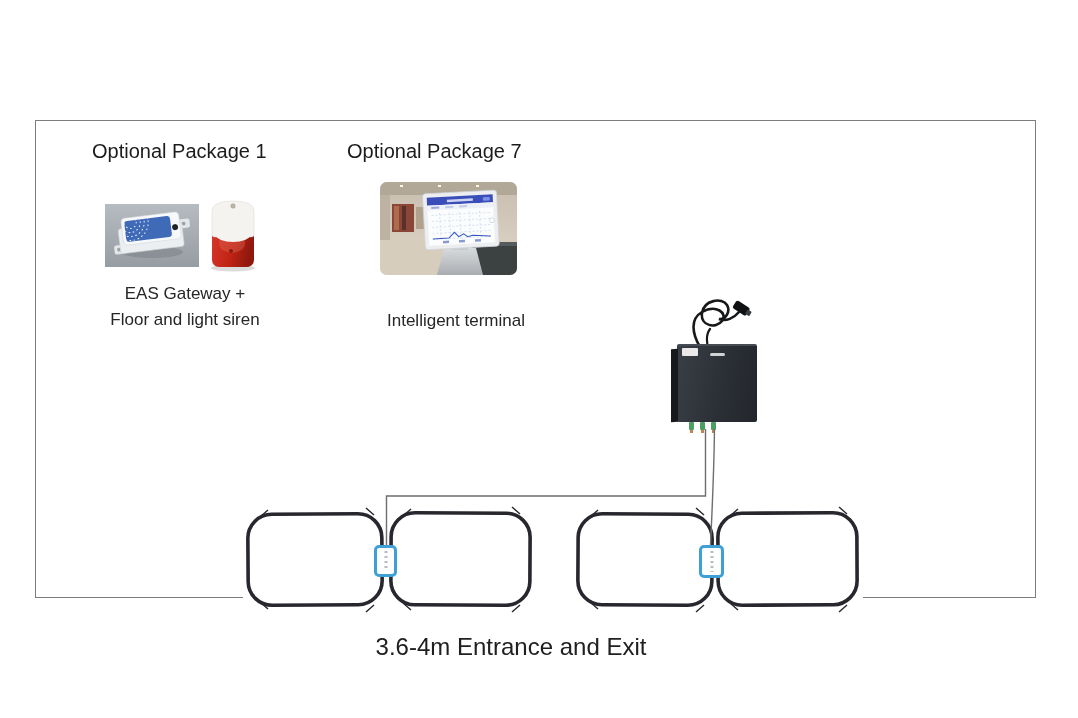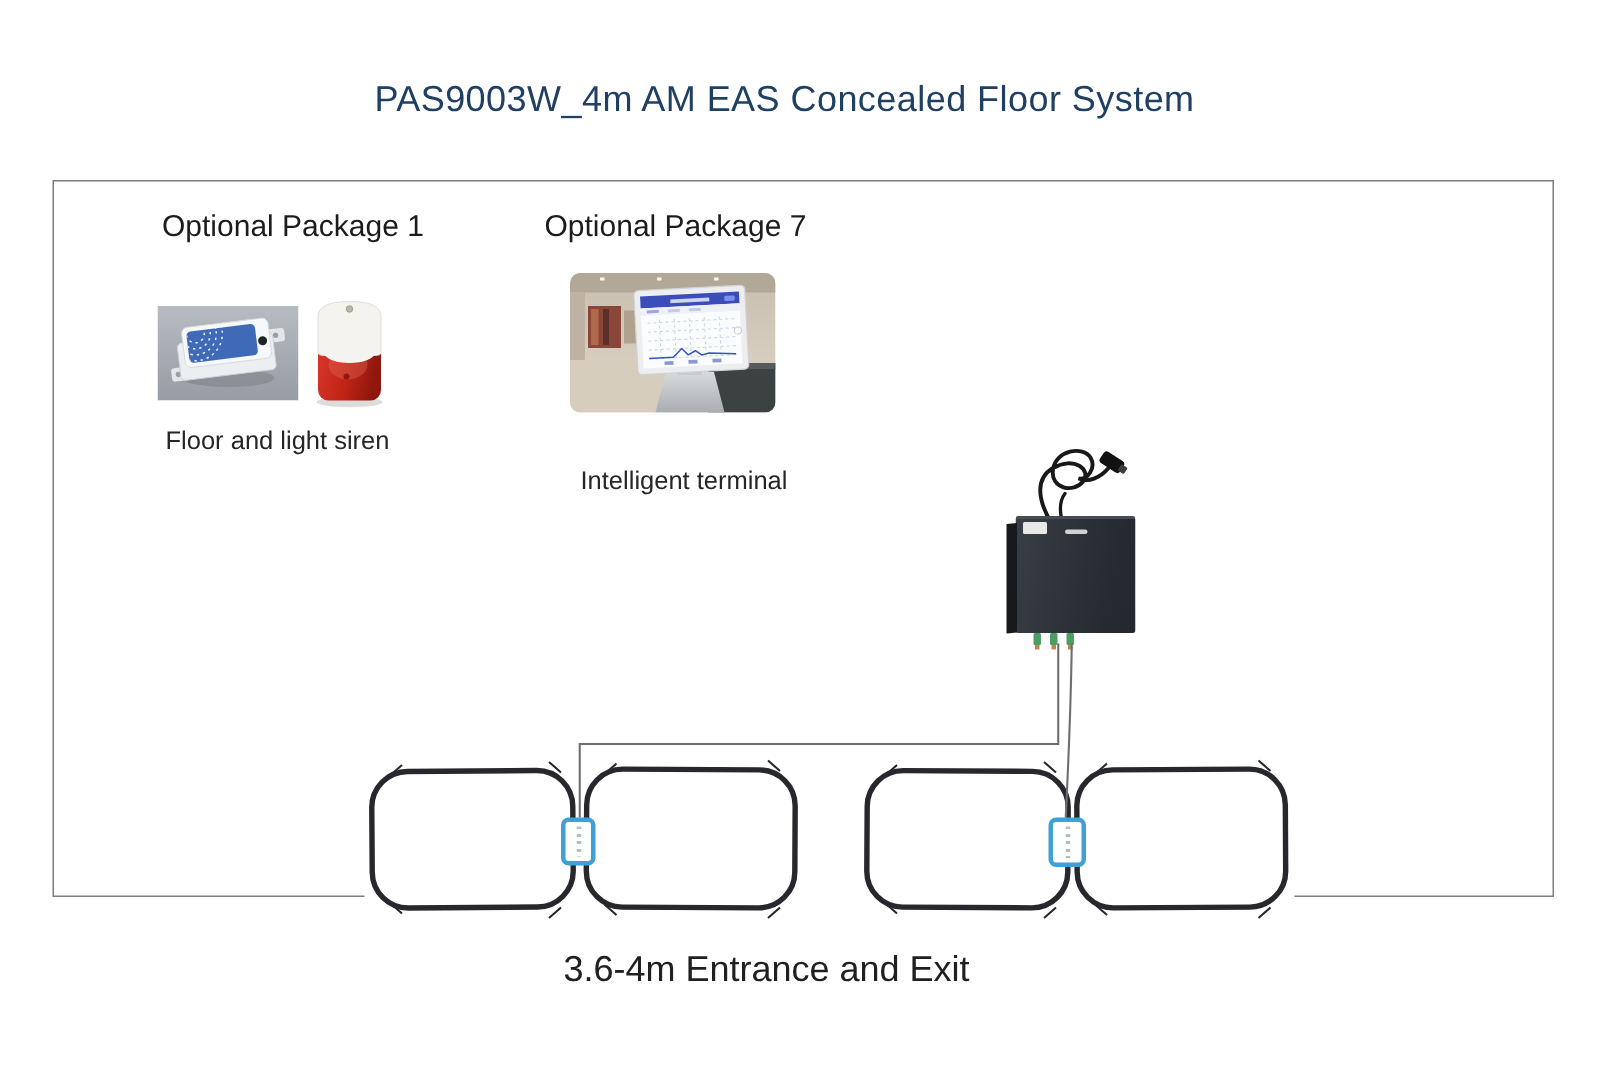--- a/index.html
+++ b/index.html
@@ -6,21 +6,21 @@
   .canvas{position:relative;width:1078px;height:718px;background:#ffffff;
           font-family:"Liberation Sans",sans-serif;overflow:hidden;}
   .abs{position:absolute;}
 
   .title{position:absolute;top:53px;left:0;width:1046px;text-align:center;
          font-size:24px;letter-spacing:.3px;color:#1f3f63;font-weight:400;}
 
   .frame{position:absolute;left:35px;top:120px;width:999px;height:476px;
          border:1px solid #7d7d7d;}
 
-  .pkg-label{position:absolute;font-size:20px;color:#1c1c1c;margin-left:16px;}
+  .pkg-label{position:absolute;font-size:20px;color:#1c1c1c;}
   .pkg1-label{left:92px;top:140px;}
   .pkg2-label{left:347px;top:140px;}
 
   .caption{position:absolute;font-size:17px;line-height:26px;color:#262626;text-align:center;}
   .pkg1-caption{left:60px;top:281px;width:250px;}
   .pkg2-caption{left:331px;top:308px;width:250px;}
   .floor-caption{position:absolute;left:0;top:633px;width:1022px;text-align:center;
                  font-size:24px;color:#202020;}
 
   .gateway-photo{left:105px;top:204px;width:94px;height:63px;}
@@ -50,21 +50,20 @@
   .connector2{left:699px;top:545px;width:19px;height:27px;}
   .connector .marks{position:absolute;left:50%;top:3px;bottom:3px;width:3px;
       transform:translateX(-50%);opacity:.65;
       background:repeating-linear-gradient(180deg,#8f9aa3 0 2px,transparent 2px 5px);}
 </style>
 </head>
 <body>
 
 <div class="canvas">
 
-  <div class="title">PAS9003W_4m AM EAS Concealed Floor System</div>
 
   <div class="frame"></div>
 
   <div class="pkg-label pkg1-label">Optional Package 1</div>
   <div class="pkg-label pkg2-label">Optional Package 7</div>
 
   <svg class="abs gateway-photo" viewBox="0 0 94 63">
     <defs>
       <linearGradient id="gbg" x1="0" y1="0" x2="0" y2="1">
         <stop offset="0" stop-color="#b7bcc1"></stop>
@@ -105,20 +104,21 @@
     <ellipse cx="29" cy="71" rx="22" ry="3.5" fill="#dcdcda"></ellipse>
     <rect x="8" y="30" width="42" height="40" rx="7" fill="url(#redg)"></rect>
     <ellipse cx="28" cy="46" rx="13" ry="10" fill="#e06a55" opacity="0.4"></ellipse>
     <path d="M8,38 L8,14 Q8,4 29,4 Q50,4 50,14 L50,38 Q50,40 46,40 L12,40 Q8,40 8,38 Z" fill="#f4f3f0" stroke="#dddcd6" stroke-width="0.6"></path>
     <ellipse cx="29" cy="38" rx="17" ry="7" fill="#f4f3f0"></ellipse>
     <circle cx="29" cy="9" r="2.2" fill="#bcb6a5" stroke="#98937f" stroke-width="0.5"></circle>
     <circle cx="27" cy="54" r="2" fill="#7c120c" opacity="0.8"></circle>
   </svg>
 
   <div class="caption pkg1-caption">
+    <span style="display:block">EAS Gateway +</span>
     <span style="display:block">Floor and light siren</span>
   </div>
 
   <svg class="abs terminal-photo" viewBox="0 0 137 93">
     <defs>
       <linearGradient id="wallg" x1="0" y1="0" x2="0" y2="1">
         <stop offset="0" stop-color="#c8bdae"></stop>
           <stop offset="1" stop-color="#e0d8c9"></stop>
       </linearGradient>
       <linearGradient id="standg" x1="0" y1="0" x2="0" y2="1">

